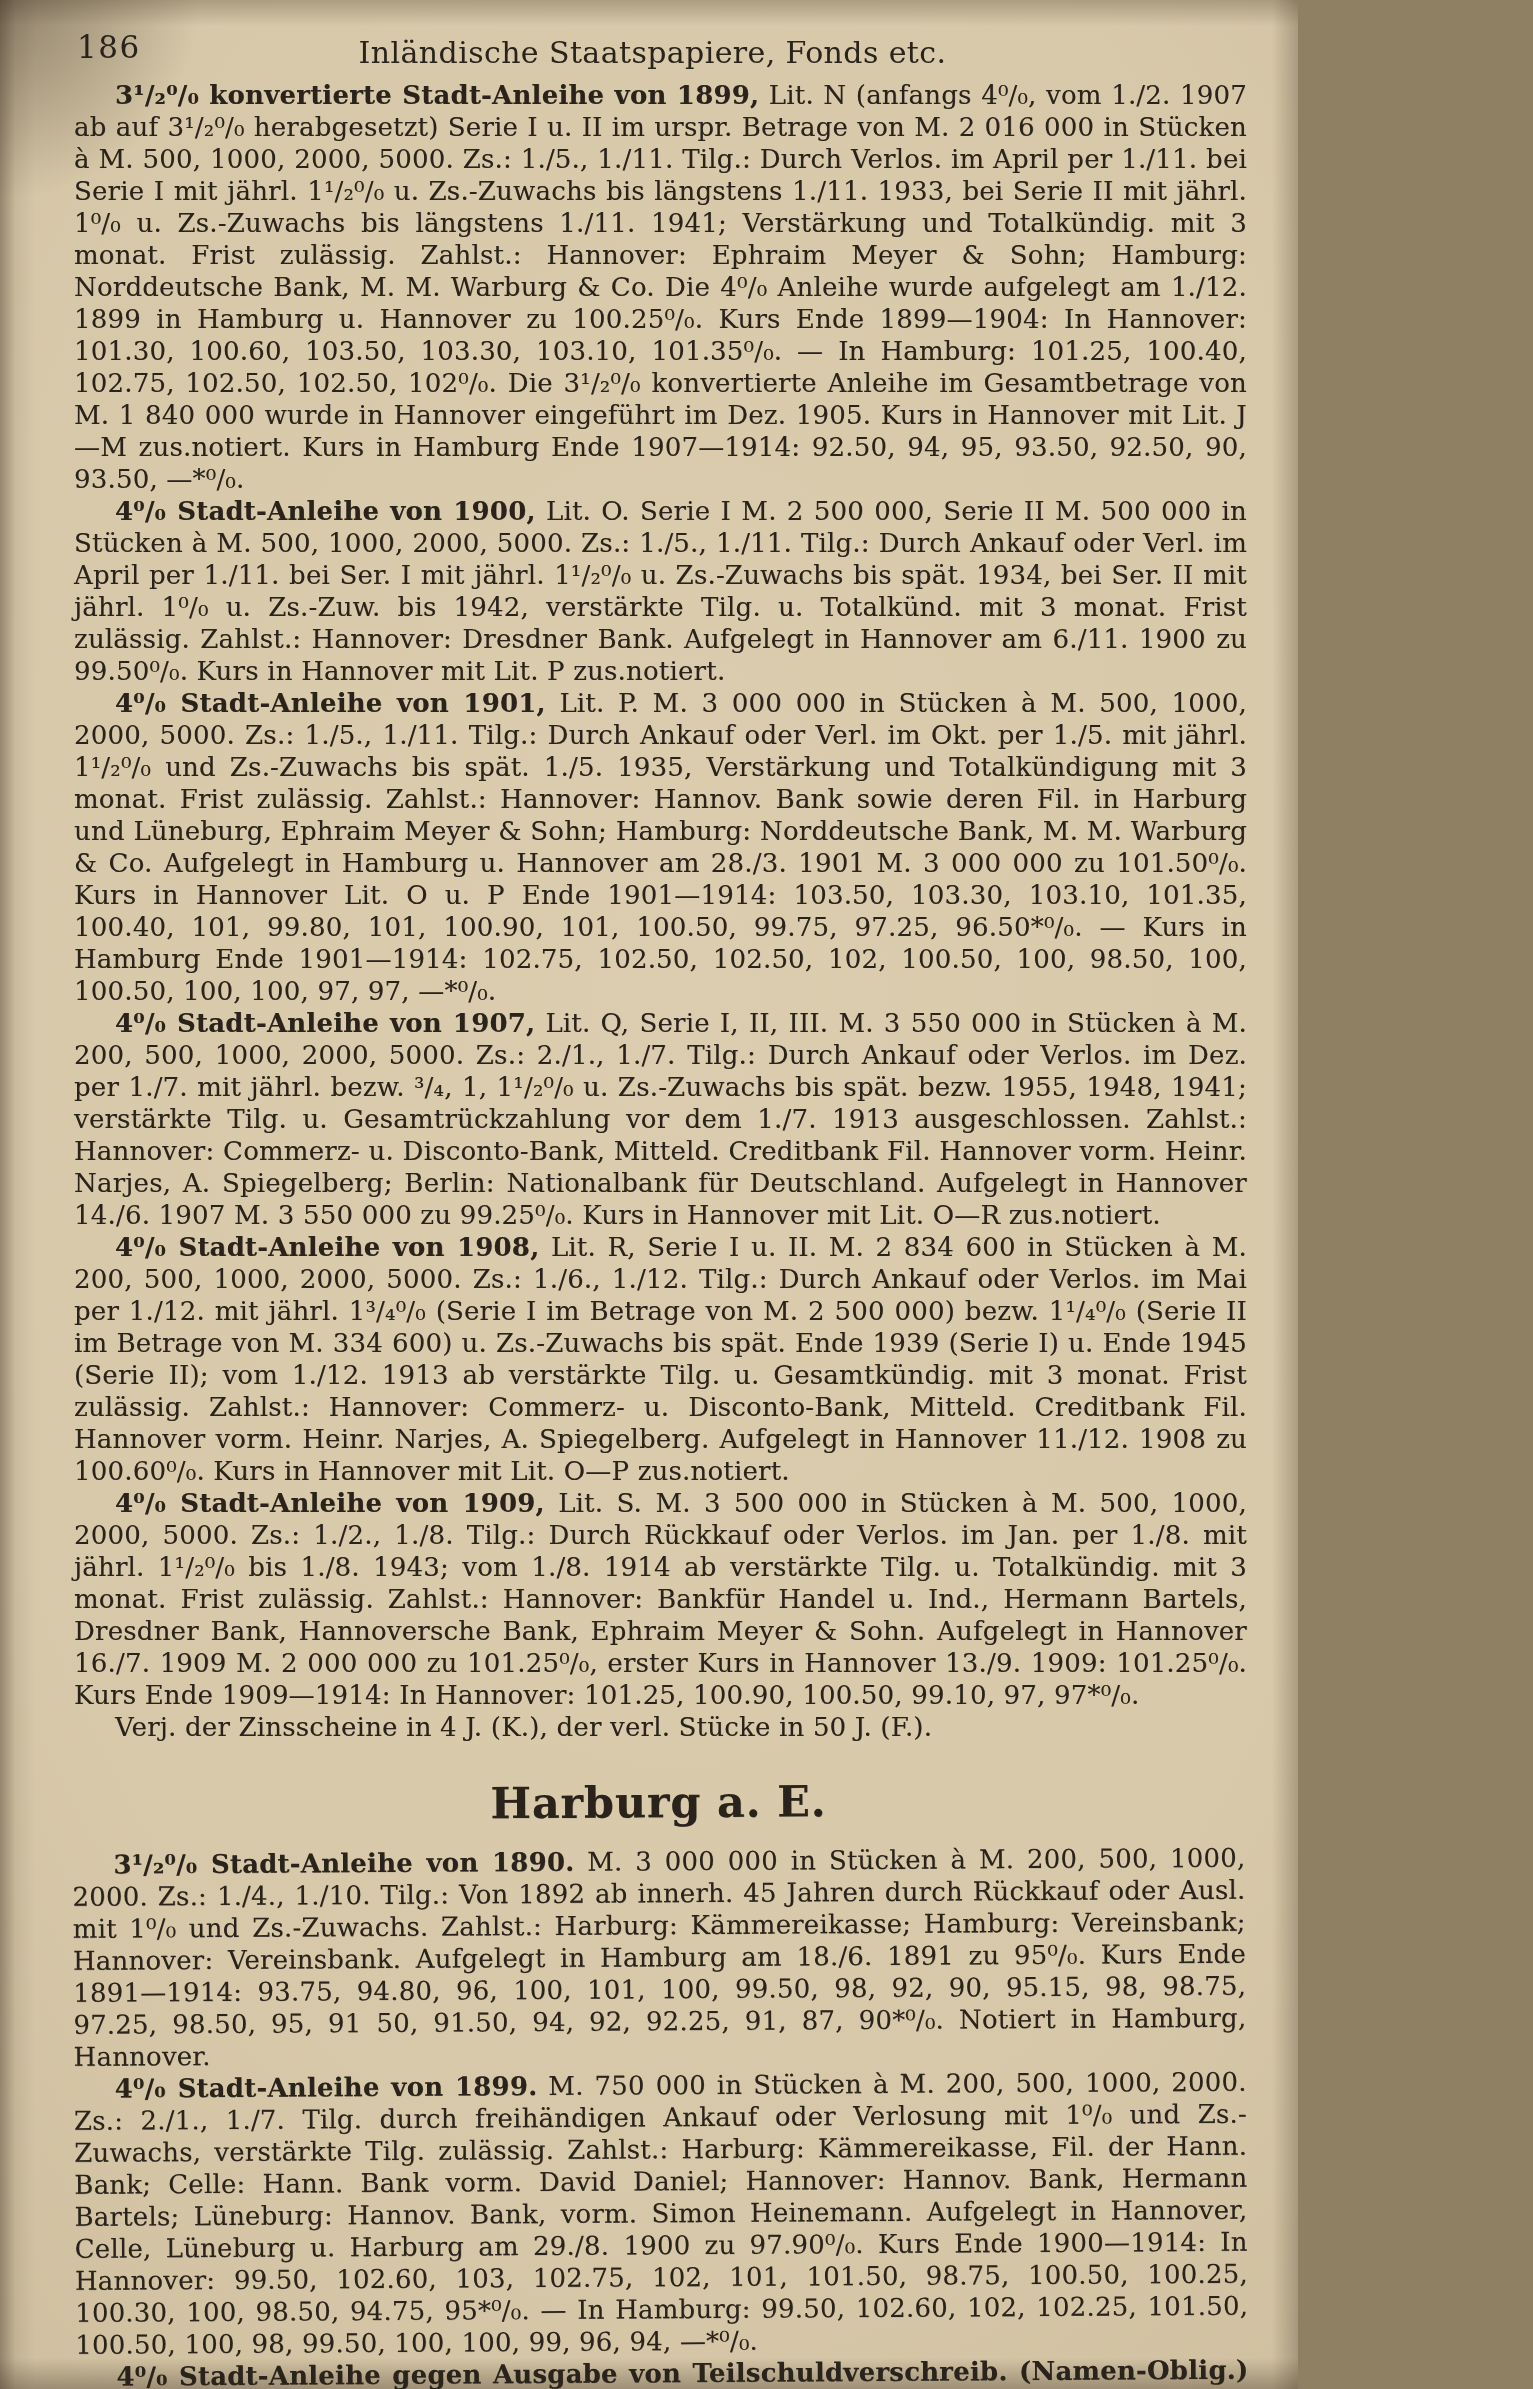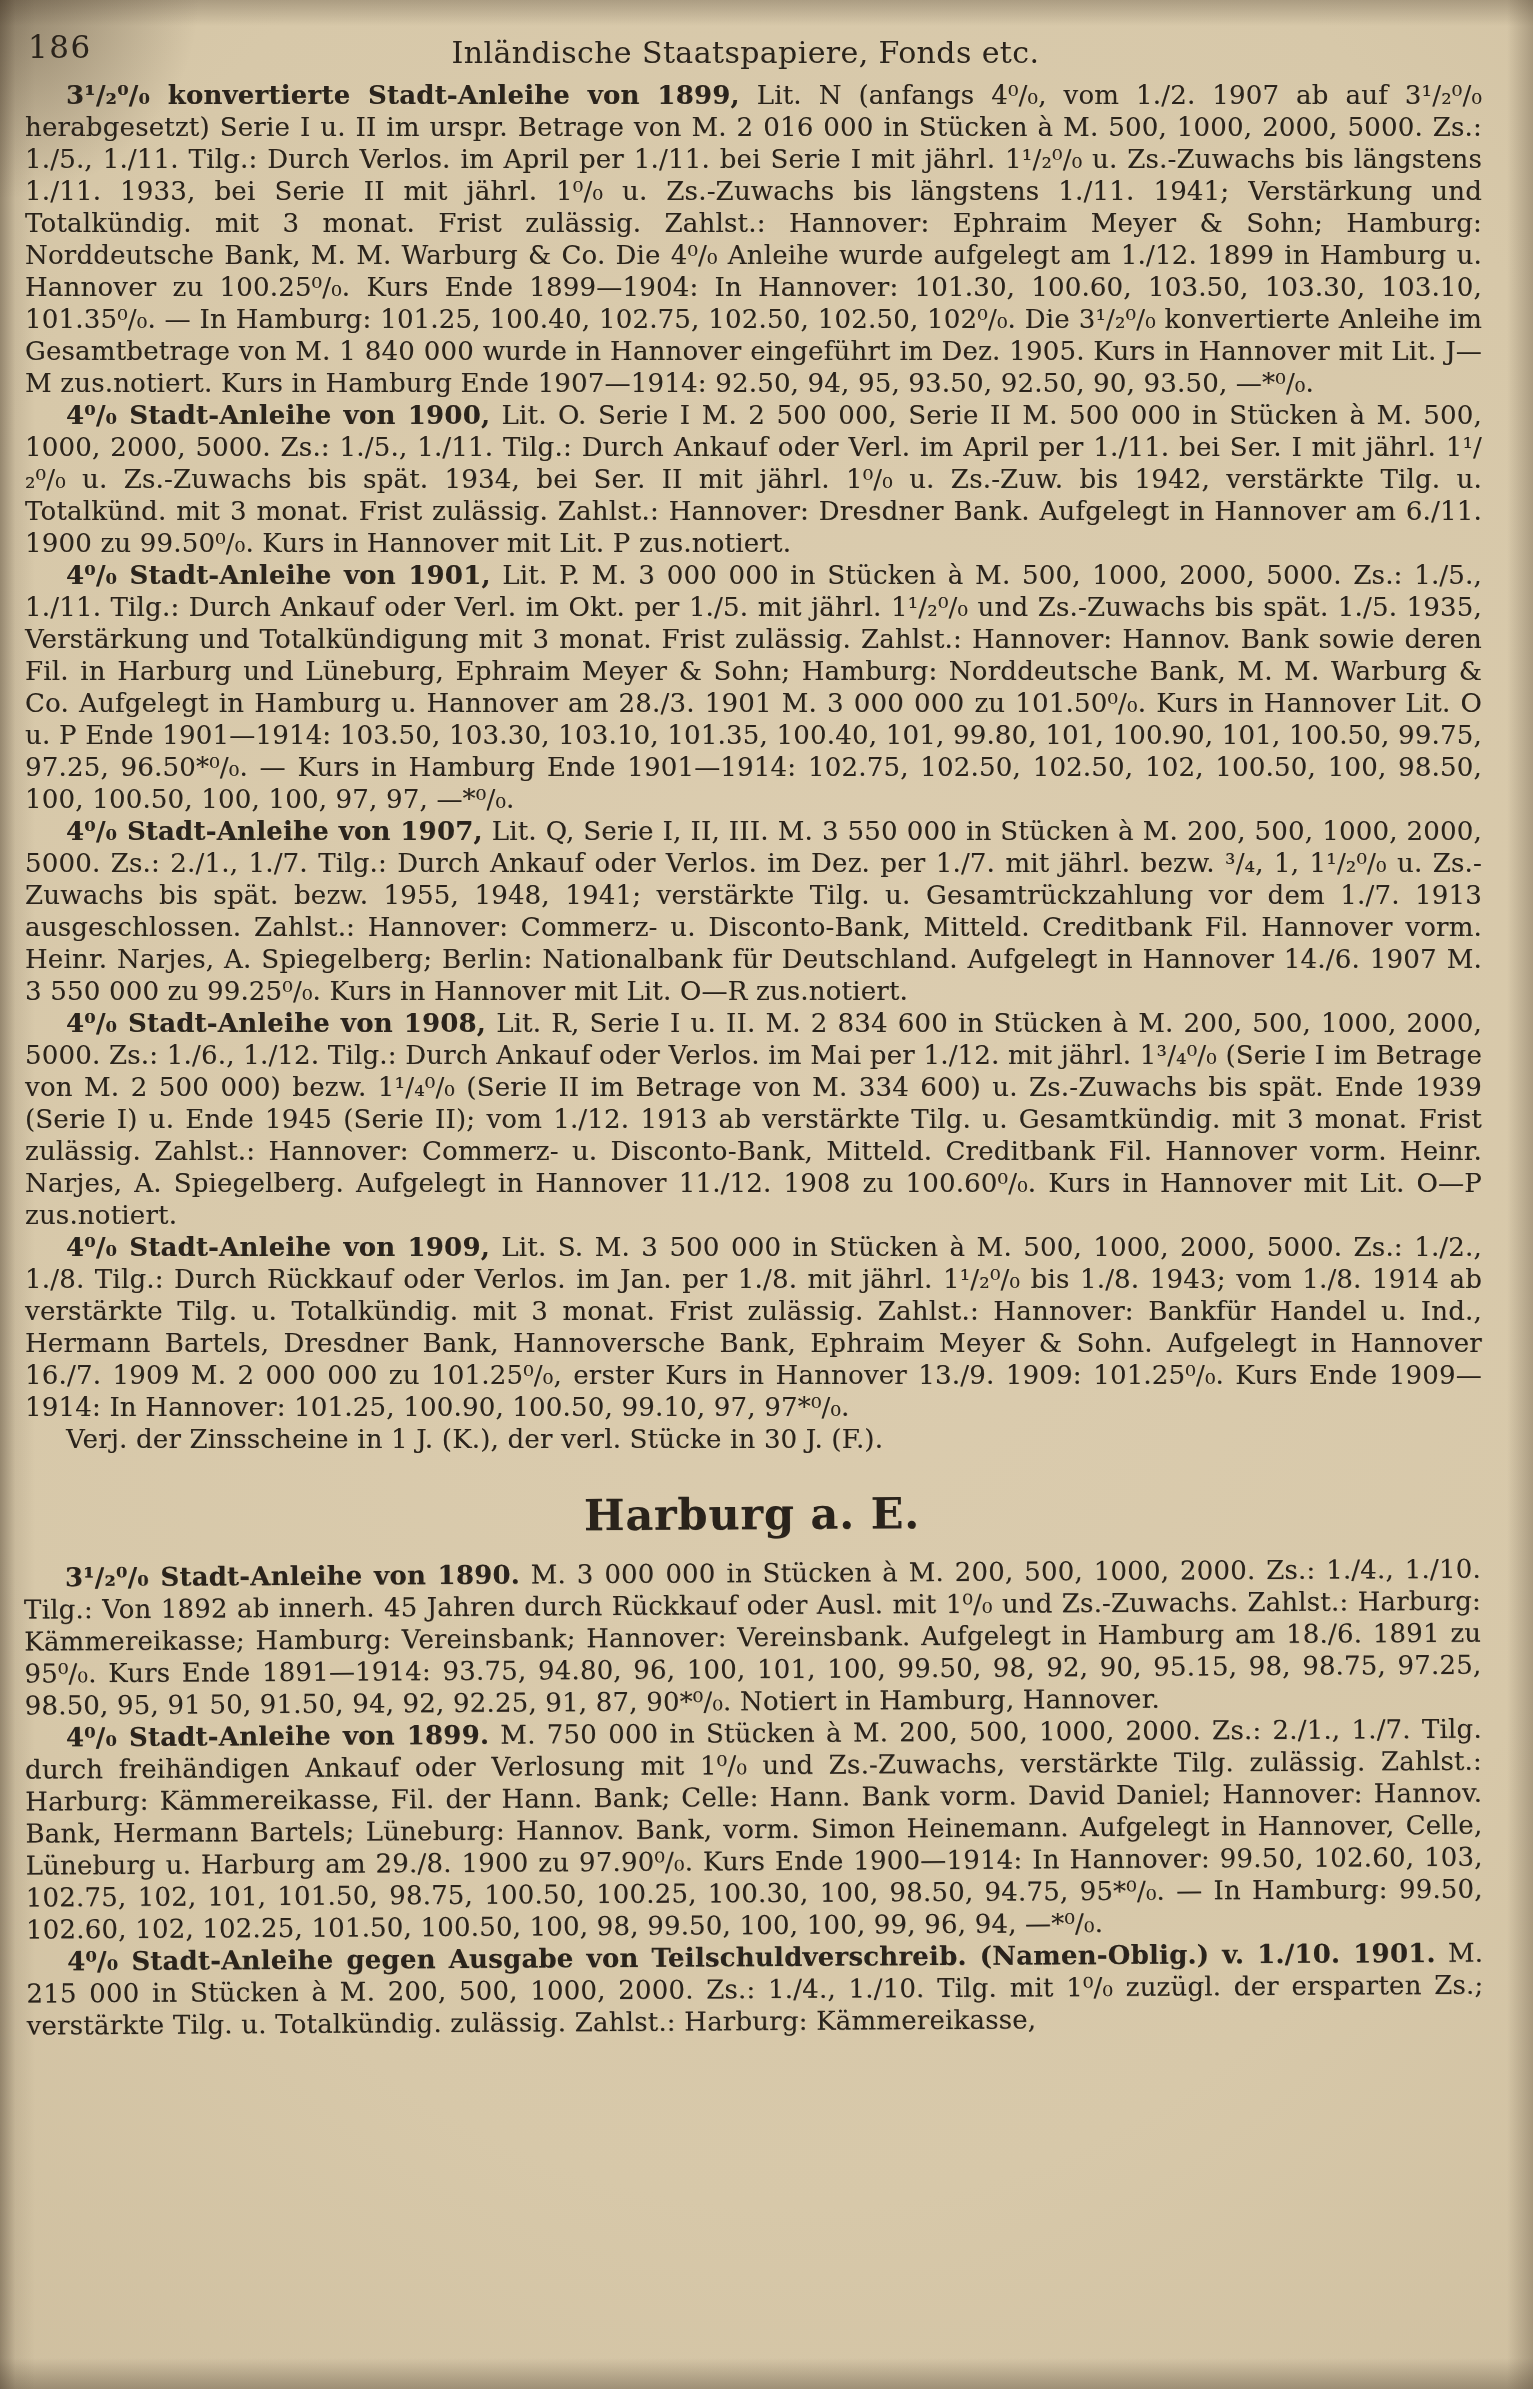--- a/index.html
+++ b/index.html
@@ -2,24 +2,24 @@
 <html style="--paper: #d7c8a9; --ink: #2a231b;font-size:12.3px"><head>
 <meta charset="utf-8">
 <style>
   html, body {
     margin: 0;
     padding: 0;
     background: #8f7f63;
   }
   .page {
     position: relative;
-    width: 1533px;
+    width: 1298px;
     height: 2389px;
     box-sizing: border-box;
-    padding: 29px 51px 0 25px;
+    padding: 29px 51px 0 74px;
     overflow: hidden;
     color: var(--ink, #2a231b);
     font-family: "DejaVu Serif", "Liberation Serif", serif;
     background:
       radial-gradient(circle at 0% 0%, rgba(58,46,32,0.45) 0px, rgba(58,46,32,0) 199px),
       linear-gradient(90deg, rgba(70,56,40,0.45) 0px, rgba(70,56,40,0.10) 15.3px, rgba(70,56,40,0) 35px),
       linear-gradient(270deg, rgba(70,56,40,0.30) 0px, rgba(70,56,40,0) 26px),
       linear-gradient(0deg, rgba(70,56,40,0.38) 0px, rgba(70,56,40,0) 31px),
       linear-gradient(180deg, rgba(70,56,40,0.30) 0px, rgba(70,56,40,0) 26px),
       radial-gradient(ellipse 120% 105% at 52% 42%, #dccdb0 0%, #d7c8a9 48%, #cdbd9d 76%, #b6a587 93%, #a08f72 100%);
@@ -95,21 +95,21 @@
     <p class="para"><b class="lead">4⁰/₀ Stadt-Anleihe von 1900,</b> <span>Lit. O. Serie I M. 2 500 000, Serie II M. 500 000 in Stücken à M. 500, 1000, 2000, 5000. Zs.: 1./5., 1./11. Tilg.: Durch Ankauf oder Verl. im April per 1./11. bei Ser. I mit jährl. 1¹/₂⁰/₀ u. Zs.-Zuwachs bis spät. 1934, bei Ser. II mit jährl. 1⁰/₀ u. Zs.-Zuw. bis 1942, verstärkte Tilg. u. Totalkünd. mit 3 monat. Frist zulässig. Zahlst.: Hannover: Dresdner Bank. Aufgelegt in Hannover am 6./11. 1900 zu 99.50⁰/₀. Kurs in Hannover mit Lit. P zus.notiert.</span></p>
 
     <p class="para"><b class="lead">4⁰/₀ Stadt-Anleihe von 1901,</b> <span>Lit. P. M. 3 000 000 in Stücken à M. 500, 1000, 2000, 5000. Zs.: 1./5., 1./11. Tilg.: Durch Ankauf oder Verl. im Okt. per 1./5. mit jährl. 1¹/₂⁰/₀ und Zs.-Zuwachs bis spät. 1./5. 1935, Verstärkung und Totalkündigung mit 3 monat. Frist zulässig. Zahlst.: Hannover: Hannov. Bank sowie deren Fil. in Harburg und Lüneburg, Ephraim Meyer &amp; Sohn; Hamburg: Norddeutsche Bank, M. M. Warburg &amp; Co. Aufgelegt in Hamburg u. Hannover am 28./3. 1901 M. 3 000 000 zu 101.50⁰/₀. Kurs in Hannover Lit. O u. P Ende 1901—1914: 103.50, 103.30, 103.10, 101.35, 100.40, 101, 99.80, 101, 100.90, 101, 100.50, 99.75, 97.25, 96.50*⁰/₀. — Kurs in Hamburg Ende 1901—1914: 102.75, 102.50, 102.50, 102, 100.50, 100, 98.50, 100, 100.50, 100, 100, 97, 97, —*⁰/₀.</span></p>
 
     <p class="para"><b class="lead">4⁰/₀ Stadt-Anleihe von 1907,</b> <span>Lit. Q, Serie I, II, III. M. 3 550 000 in Stücken à M. 200, 500, 1000, 2000, 5000. Zs.: 2./1., 1./7. Tilg.: Durch Ankauf oder Verlos. im Dez. per 1./7. mit jährl. bezw. ³/₄, 1, 1¹/₂⁰/₀ u. Zs.-Zuwachs bis spät. bezw. 1955, 1948, 1941; verstärkte Tilg. u. Gesamtrückzahlung vor dem 1./7. 1913 ausgeschlossen. Zahlst.: Hannover: Commerz- u. Disconto-Bank, Mitteld. Creditbank Fil. Hannover vorm. Heinr. Narjes, A. Spiegelberg; Berlin: Nationalbank für Deutschland. Aufgelegt in Hannover 14./6. 1907 M. 3 550 000 zu 99.25⁰/₀. Kurs in Hannover mit Lit. O—R zus.notiert.</span></p>
 
     <p class="para"><b class="lead">4⁰/₀ Stadt-Anleihe von 1908,</b> <span>Lit. R, Serie I u. II. M. 2 834 600 in Stücken à M. 200, 500, 1000, 2000, 5000. Zs.: 1./6., 1./12. Tilg.: Durch Ankauf oder Verlos. im Mai per 1./12. mit jährl. 1³/₄⁰/₀ (Serie I im Betrage von M. 2 500 000) bezw. 1¹/₄⁰/₀ (Serie II im Betrage von M. 334 600) u. Zs.-Zuwachs bis spät. Ende 1939 (Serie I) u. Ende 1945 (Serie II); vom 1./12. 1913 ab verstärkte Tilg. u. Gesamtkündig. mit 3 monat. Frist zulässig. Zahlst.: Hannover: Commerz- u. Disconto-Bank, Mitteld. Creditbank Fil. Hannover vorm. Heinr. Narjes, A. Spiegelberg. Aufgelegt in Hannover 11./12. 1908 zu 100.60⁰/₀. Kurs in Hannover mit Lit. O—P zus.notiert.</span></p>
 
     <p class="para"><b class="lead">4⁰/₀ Stadt-Anleihe von 1909,</b> <span>Lit. S. M. 3 500 000 in Stücken à M. 500, 1000, 2000, 5000. Zs.: 1./2., 1./8. Tilg.: Durch Rückkauf oder Verlos. im Jan. per 1./8. mit jährl. 1¹/₂⁰/₀ bis 1./8. 1943; vom 1./8. 1914 ab verstärkte Tilg. u. Totalkündig. mit 3 monat. Frist zulässig. Zahlst.: Hannover: Bankfür Handel u. Ind., Hermann Bartels, Dresdner Bank, Hannoversche Bank, Ephraim Meyer &amp; Sohn. Aufgelegt in Hannover 16./7. 1909 M. 2 000 000 zu 101.25⁰/₀, erster Kurs in Hannover 13./9. 1909: 101.25⁰/₀. Kurs Ende 1909—1914: In Hannover: 101.25, 100.90, 100.50, 99.10, 97, 97*⁰/₀.</span></p>
 
-    <p class="note">Verj. der Zinsscheine in 1 J. (K.), der verl. Stücke in 30 J. (F.).</p>
+    <p class="note">Verj. der Zinsscheine in 4 J. (K.), der verl. Stücke in 50 J. (F.).</p>
 
     <section class="harburg">
 
       <h1 class="section">Harburg a. E.</h1>
 
       <p class="para"><b class="lead">3¹/₂⁰/₀ Stadt-Anleihe von 1890.</b> <span>M. 3 000 000 in Stücken à M. 200, 500, 1000, 2000. Zs.: 1./4., 1./10. Tilg.: Von 1892 ab innerh. 45 Jahren durch Rückkauf oder Ausl. mit 1⁰/₀ und Zs.-Zuwachs. Zahlst.: Harburg: Kämmereikasse; Hamburg: Vereinsbank; Hannover: Vereinsbank. Aufgelegt in Hamburg am 18./6. 1891 zu 95⁰/₀. Kurs Ende 1891—1914: 93.75, 94.80, 96, 100, 101, 100, 99.50, 98, 92, 90, 95.15, 98, 98.75, 97.25, 98.50, 95, 91 50, 91.50, 94, 92, 92.25, 91, 87, 90*⁰/₀. Notiert in Hamburg, Hannover.</span></p>
 
       <p class="para"><b class="lead">4⁰/₀ Stadt-Anleihe von 1899.</b> <span>M. 750 000 in Stücken à M. 200, 500, 1000, 2000. Zs.: 2./1., 1./7. Tilg. durch freihändigen Ankauf oder Verlosung mit 1⁰/₀ und Zs.-Zuwachs, verstärkte Tilg. zulässig. Zahlst.: Harburg: Kämmereikasse, Fil. der Hann. Bank; Celle: Hann. Bank vorm. David Daniel; Hannover: Hannov. Bank, Hermann Bartels; Lüneburg: Hannov. Bank, vorm. Simon Heinemann. Aufgelegt in Hannover, Celle, Lüneburg u. Harburg am 29./8. 1900 zu 97.90⁰/₀. Kurs Ende 1900—1914: In Hannover: 99.50, 102.60, 103, 102.75, 102, 101, 101.50, 98.75, 100.50, 100.25, 100.30, 100, 98.50, 94.75, 95*⁰/₀. — In Hamburg: 99.50, 102.60, 102, 102.25, 101.50, 100.50, 100, 98, 99.50, 100, 100, 99, 96, 94, —*⁰/₀.</span></p>
 
       <p class="para"><b class="lead">4⁰/₀ Stadt-Anleihe gegen Ausgabe von Teilschuldverschreib. (Namen-Oblig.) v. 1./10. 1901.</b> <span>M. 215 000 in Stücken à M. 200, 500, 1000, 2000. Zs.: 1./4., 1./10. Tilg. mit 1⁰/₀ zuzügl. der ersparten Zs.; verstärkte Tilg. u. Totalkündig. zulässig. Zahlst.: Harburg: Kämmereikasse,</span></p>

